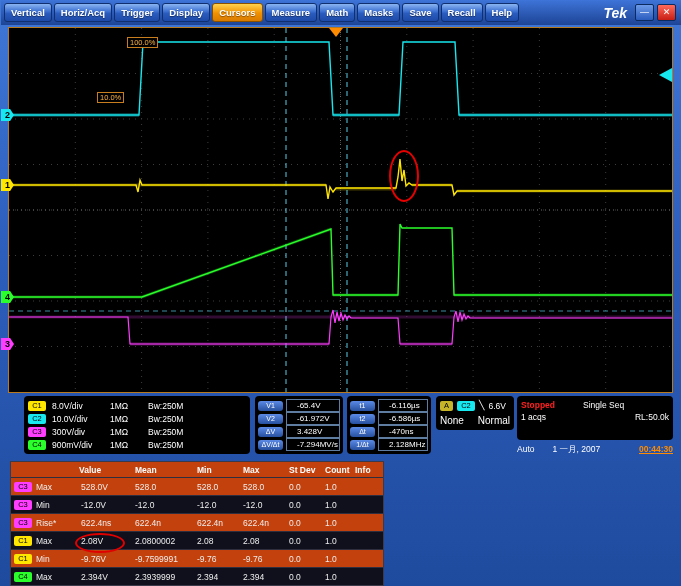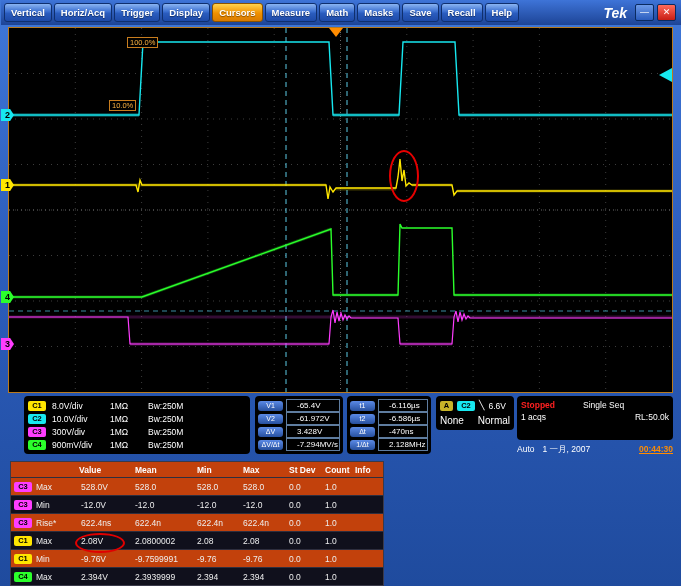--- a/index.html
+++ b/index.html
@@ -23,32 +23,32 @@
     color:#fff;font-size:9px;border-radius:2px;border:1px solid #0a2a60;margin-right:3px;line-height:1;}
   .winbtn.min{background:linear-gradient(180deg,#6d9ae8,#2a5cbe);}
   .winbtn.close{background:linear-gradient(180deg,#ff6a5a,#c81e14);margin-right:5px;}
   
   .plot{position:absolute;left:8px;top:27px;width:665px;height:366px;box-sizing:border-box;
     background:#000;border:1px solid #b87a1e;}
   .plot svg{display:block;}
   .pct-label{position:absolute;background:#000;border:1px solid #c87d1e;color:#ffb340;
     font-size:7.5px;line-height:9px;padding:0 2px;white-space:nowrap;}
   .pct100{left:118px;top:9px;}
-  .pct10{left:100px;top:64px;margin-top:8px;}
+  .pct10{left:88px;top:64px;}
   .red-ellipse{position:absolute;left:380px;top:122px;width:26px;height:48px;
     border:2px solid #e60000;border-radius:50%;}
   .ch-marker{position:absolute;left:1px;width:13px;height:12px;display:flex;align-items:center;
     justify-content:center;font-size:9px;font-weight:bold;color:#000;
     clip-path:polygon(0 0,70% 0,100% 50%,70% 100%,0 100%);}
   
   .panel{position:absolute;background:#000;border-radius:4px;color:#fff;}
   .ch-panel{left:24px;top:396px;width:226px;height:58px;padding:3px 4px;box-sizing:border-box;}
   .ch-row{height:13px;display:flex;align-items:center;gap:6px;font-size:8.5px;}
   .badge{display:inline-flex;align-items:center;justify-content:center;width:18px;height:10px;
-    border-radius:2px;color:#000;font-size:7.5px;font-weight:bold;flex:none;}
+    border-radius:2px;color:#000;font-size:7.5px;font-weight:normal;flex:none;}
   .ch-scale{width:52px;}
   .ch-imp{width:32px;}
   .v-panel{left:255px;top:396px;width:88px;height:58px;padding:3px;box-sizing:border-box;}
   .t-panel{left:347px;top:396px;width:84px;height:58px;padding:3px;box-sizing:border-box;}
   .cursor-row{height:13px;display:flex;align-items:center;gap:3px;}
   .cursor-label{min-width:23px;height:10px;border-radius:3px;color:#fff;font-size:7px;
     display:flex;align-items:center;justify-content:center;padding:0 1px;flex:none;
     background:linear-gradient(180deg,#5b8ae6,#27509f);}
   .cursor-value{flex:1;height:11px;background:#000;border:1px solid #5f7da0;color:#fff;
     font-size:8px;display:flex;align-items:center;padding-left:10px;white-space:nowrap;}
@@ -58,21 +58,21 @@
   .badge-c2{background:#17e8f0;}
   .trig-slope{font-size:9px;color:#fff;line-height:1;}
   .trig-level{font-size:8.5px;}
   .trig-row2{display:flex;justify-content:space-between;font-size:10px;margin-top:3px;}
   .horiz-panel{left:517px;top:396px;width:156px;height:44px;padding:3px 4px;box-sizing:border-box;}
   .h-row{display:flex;align-items:center;font-size:8.5px;height:12px;white-space:nowrap;}
   .h-row .gap{margin-left:7px;}
   .h-right{margin-left:auto;}
   .stopped{color:#ff2020;font-weight:bold;}
   .horiz-footer{position:absolute;left:517px;top:444px;width:156px;display:flex;
-    color:#fff;font-size:8.5px;white-space:nowrap;}
+    color:#fff;font-size:8.5px;white-space:nowrap;gap:10px;}
   .time-val{margin-left:auto;color:#ff8c00;font-weight:bold;text-decoration:underline;}
   .date-val{margin-left:8px;}
   
   .meas-table{position:absolute;left:10px;top:461px;width:374px;background:#c2410c;
     border:1px solid #3a3a4a;box-sizing:border-box;}
   .meas-grid{display:grid;grid-template-columns:68px 56px 62px 46px 46px 36px 30px auto;align-items:center;}
   .meas-header{height:15px;color:#fff;font-size:8.5px;font-weight:bold;}
   .meas-row{height:17px;border-top:1px solid #2e2e3e;color:#eee;font-size:8.5px;}
   .meas-row:nth-child(odd){background:#10101c;}
   .cell-name{display:flex;align-items:center;gap:4px;padding-left:3px;}

